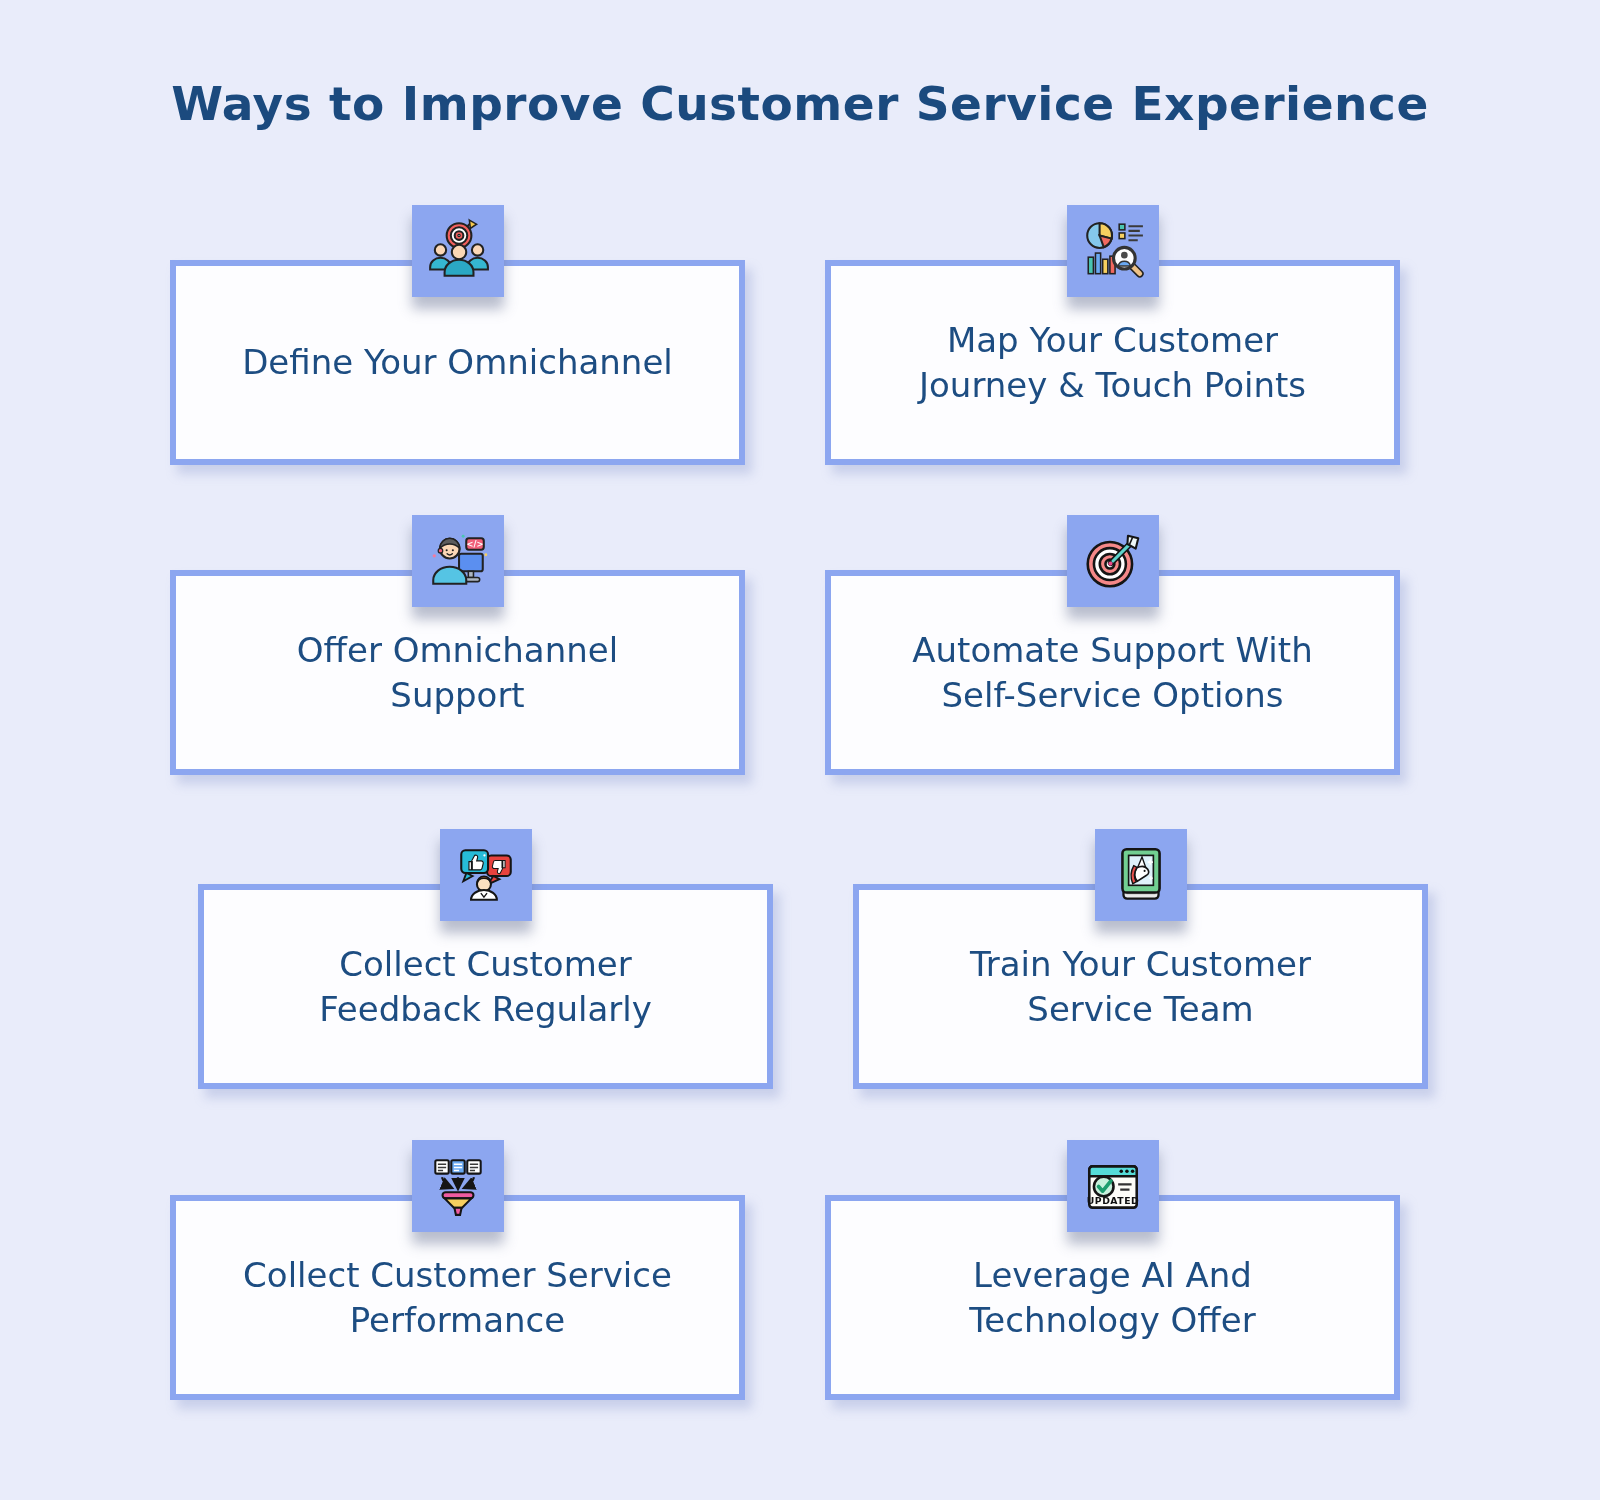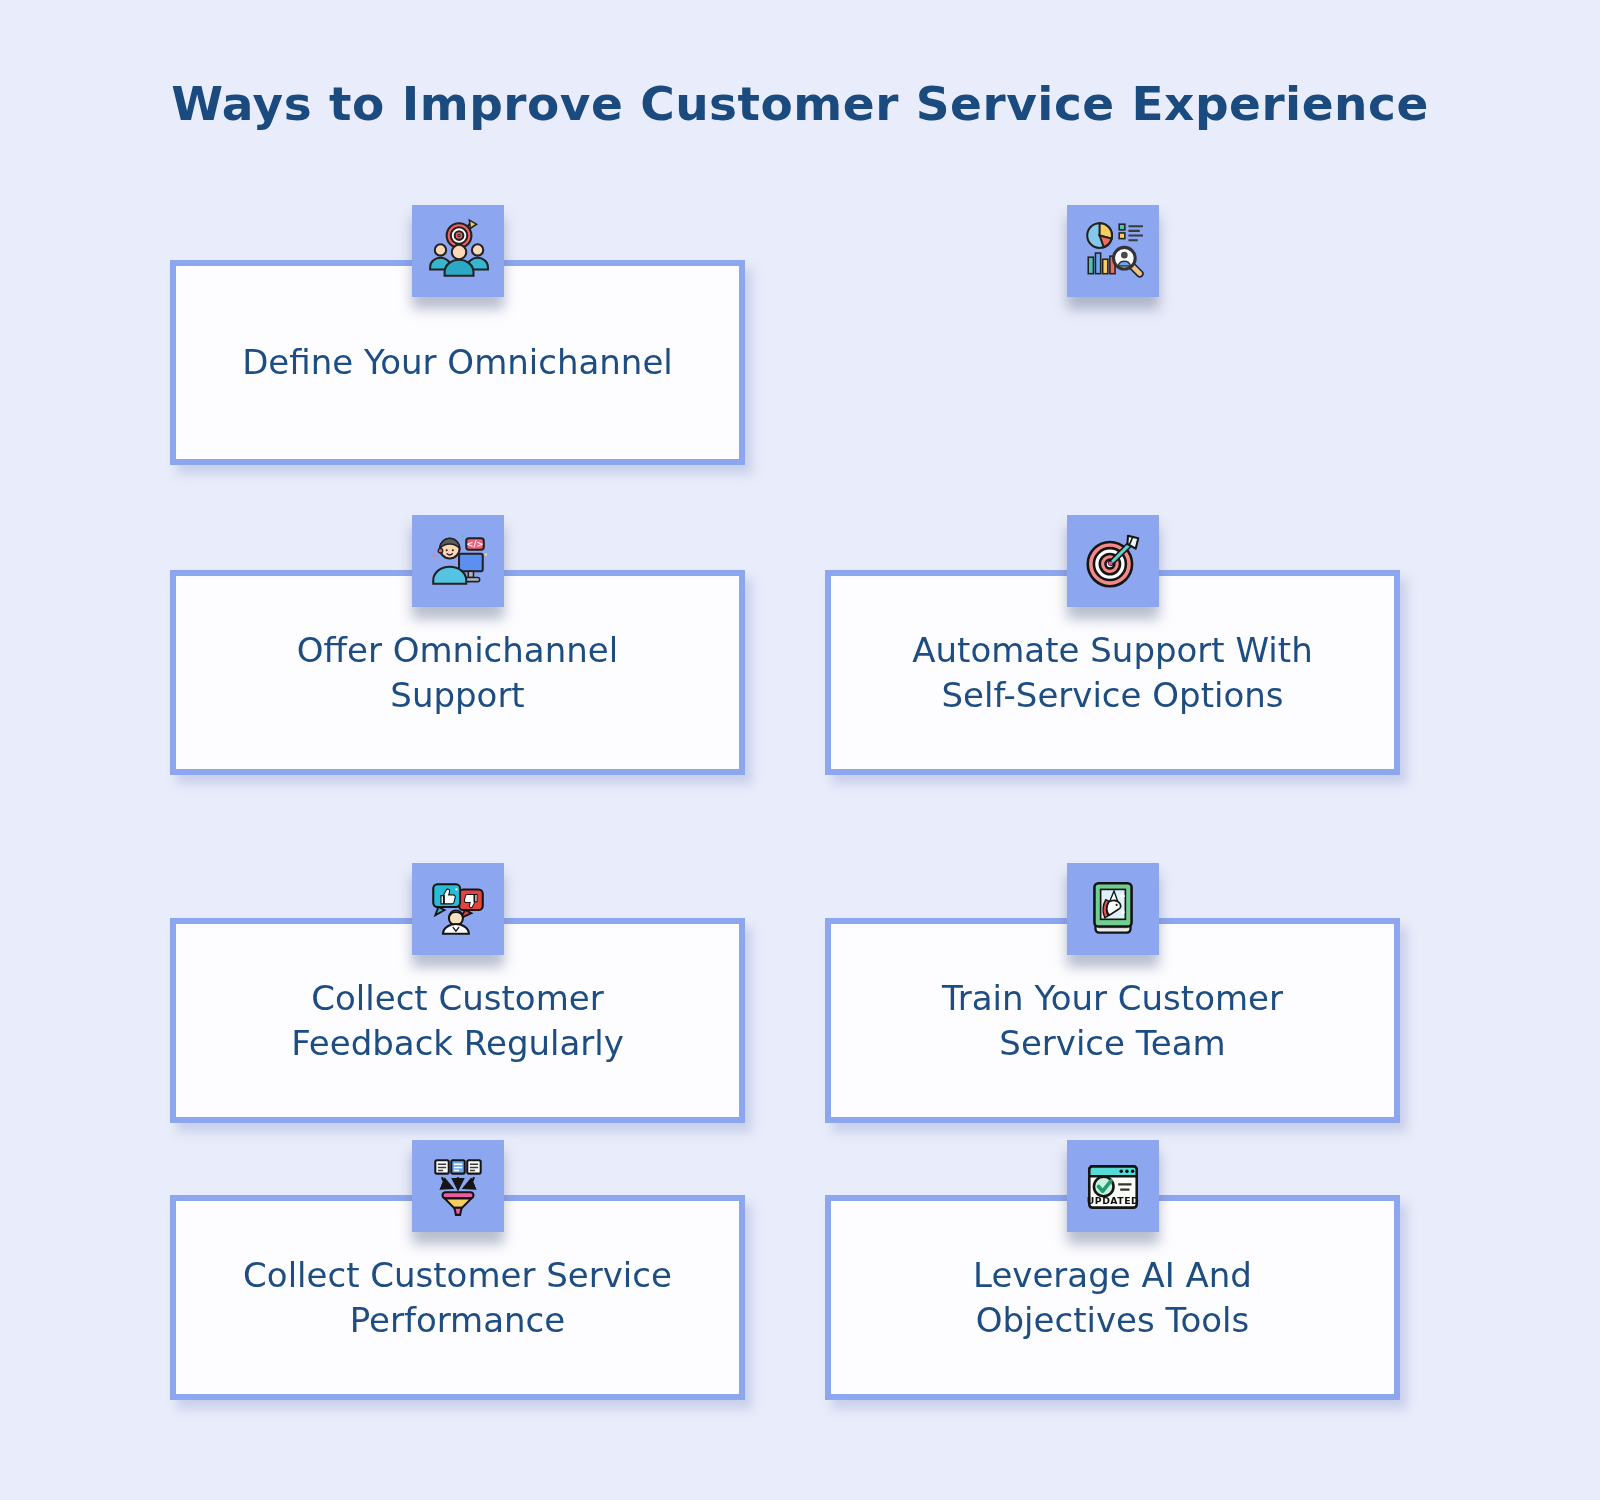--- a/index.html
+++ b/index.html
@@ -12,21 +12,21 @@
   .page{position:absolute;inset:0;border-radius:22px;}
   .page-title{
     position:absolute;left:0;top:76px;width:1600px;
     text-align:center;
     font-size:47px;font-weight:bold;
     color:#1b4a7e;letter-spacing:.5px;
   }
   .cell{position:absolute;width:575px;height:260px;}
   .cell.c-left{left:170px;}
   .cell.c-right{left:825px;}
-  .row1{top:205px;} .row2{top:515px;} .row3{top:863px;} .row4{top:1140px;}
+  .row1{top:205px;} .row2{top:515px;} .row3{top:829px;margin-left:28px;} .row4{top:1140px;}
   .card{
     position:absolute;left:0;top:55px;width:575px;height:205px;
     box-sizing:border-box;
     background:#fdfdff;
     border:6px solid #8ca6f0;
     box-shadow:7px 9px 10px rgba(140,155,205,.35);
     display:flex;align-items:center;justify-content:center;
     text-align:center;
   }
   .card-label{
@@ -67,20 +67,24 @@
         <path d="M5,50 v-2.5 a10,9 0 0 1 20,0 v2.5 z" fill="#35b7d0" stroke="#222" stroke-width="2"></path>
         <circle cx="51" cy="31" r="5.5" fill="#fbd7b5" stroke="#222" stroke-width="2"></circle>
         <path d="M41,50 v-2.5 a10,9 0 0 1 20,0 v2.5 z" fill="#35b7d0" stroke="#222" stroke-width="2"></path>
         <circle cx="33" cy="33" r="7" fill="#fbd7b5" stroke="#222" stroke-width="2"></circle>
         <path d="M19,56 v-3.5 a14,12 0 0 1 28,0 v3.5 z" fill="#2ba8c4" stroke="#222" stroke-width="2"></path>
       </svg>
     </div>
   </div>
 
   <div class="cell c-right row1">
+    <div class="card">
+      <div class="card-label">Map Your Customer
+Journey &amp; Touch Points</div>
+    </div>
     <div class="icon-box">
       <svg width="66" height="66" viewBox="0 0 64 64">
         <circle cx="19" cy="17" r="12" fill="#85c8ec" stroke="#222" stroke-width="2"></circle>
         <path d="M19,17 V5 A12,12 0 0 1 30.6,20 z" fill="#f7cf5f" stroke="#222" stroke-width="2"></path>
         <path d="M19,17 L30.6,20 A12,12 0 0 1 23,28.3 z" fill="#f2695f" stroke="#222" stroke-width="2"></path>
         <rect x="38" y="6" width="5.5" height="5.5" fill="#49c5b1" stroke="#222" stroke-width="1.5"></rect>
         <rect x="38" y="14.5" width="5.5" height="5.5" fill="#f7cf5f" stroke="#222" stroke-width="1.5"></rect>
         <path d="M47,8 h14 M47,12.5 h11 M47,17 h14 M47,21.5 h9" stroke="#3a3a3a" stroke-width="2" fill="none"></path>
         <rect x="8" y="38" width="5" height="16" fill="#49c5b1" stroke="#222" stroke-width="1.5"></rect>
         <rect x="15" y="34" width="5" height="20" fill="#6aa9f2" stroke="#222" stroke-width="1.5"></rect>
@@ -210,21 +214,21 @@
         <rect x="17" y="38" width="30" height="6" rx="3" fill="#ef5ba1" stroke="#151515" stroke-width="2"></rect>
         <path d="M19,44 h26 l-9,9 h-8 z" fill="#f7cf5f" stroke="#151515" stroke-width="2"></path>
         <path d="M28.5,53 h7 l-1.5,7 h-4 z" fill="#ef5ba1" stroke="#151515" stroke-width="2"></path>
       </svg>
     </div>
   </div>
 
   <div class="cell c-right row4">
     <div class="card">
       <div class="card-label">Leverage AI And
-Objectives Tools</div>
+Technology Offer</div>
     </div>
     <div class="icon-box">
       <svg width="66" height="66" viewBox="0 0 64 64">
         <rect x="9" y="13" width="46" height="40" rx="3" fill="#fdfdf8" stroke="#151515" stroke-width="2.5"></rect>
         <path d="M9,22.5 v-6.5 a3,3 0 0 1 3,-3 h40 a3,3 0 0 1 3,3 v6.5 z" fill="#55dcd8" stroke="#151515" stroke-width="2.5"></path>
         <circle cx="40" cy="17.8" r="1.7" fill="#111"></circle>
         <circle cx="45.5" cy="17.8" r="1.7" fill="#111"></circle>
         <circle cx="51" cy="17.8" r="1.7" fill="#111"></circle>
         <circle cx="23" cy="32.5" r="9.5" fill="#c8f2dd" stroke="#151515" stroke-width="2.5"></circle>
         <path d="M18,32.5 l4,4.5 8,-10" stroke="#1d9e6e" stroke-width="3.6" fill="none" stroke-linecap="round" stroke-linejoin="round"></path>

